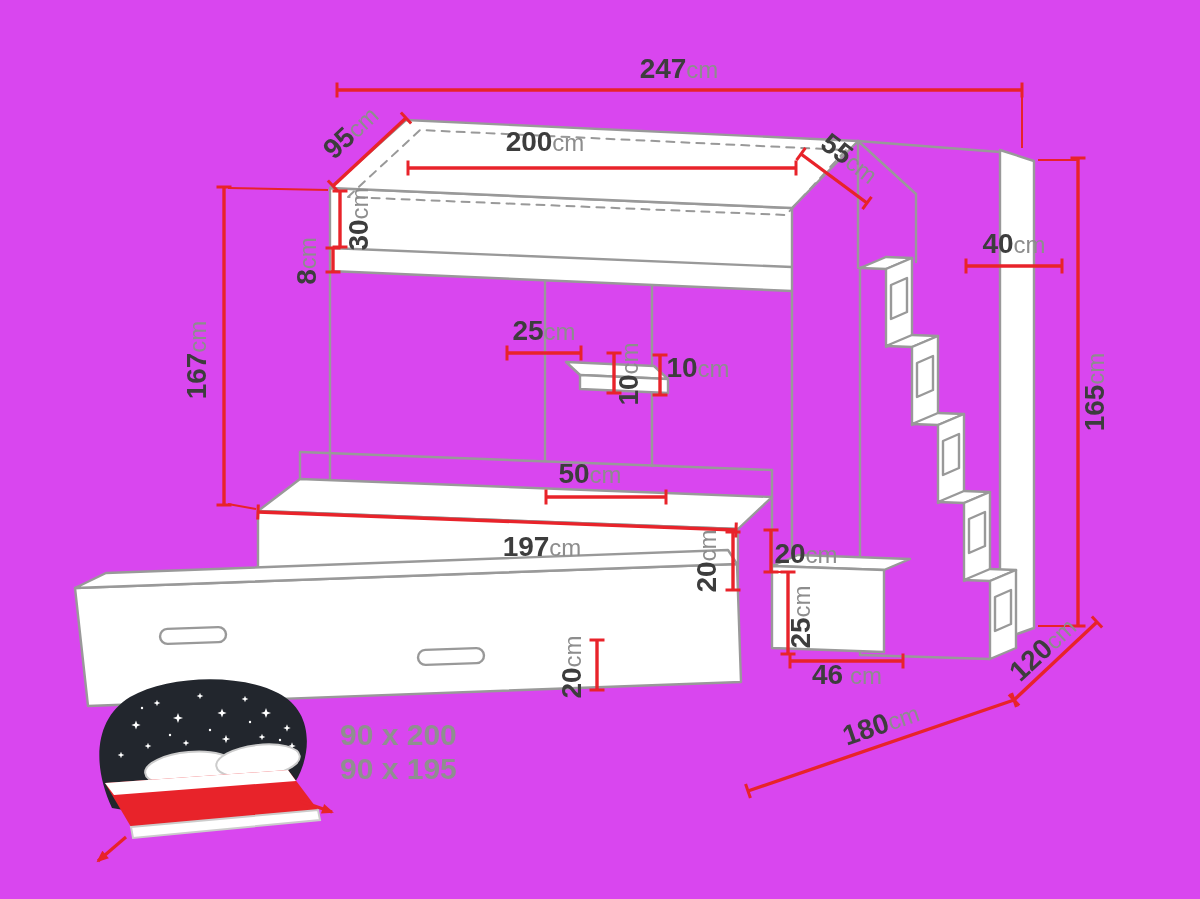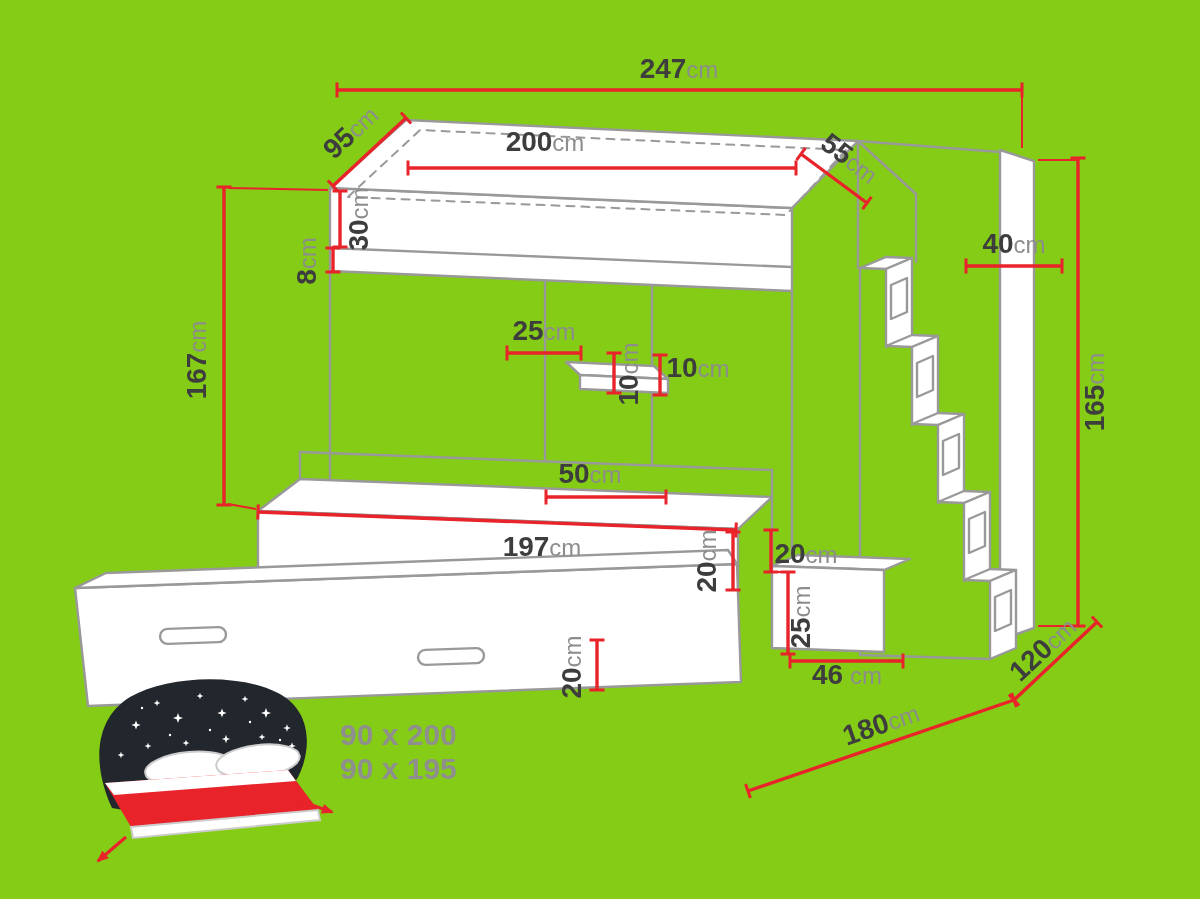--- a/index.html
+++ b/index.html
@@ -1,16 +1,16 @@
 <!DOCTYPE html>
 <html><head>
 <meta charset="utf-8">
 <style>
   html,body { margin:0; padding:0; background:#ffffff; }
-  .stage { width:1200px; height:899px; position:relative; background:#84cc16; overflow:hidden; }
+  .stage { width:1200px; height:899px; position:relative; background:#d946ef; overflow:hidden; }
   svg { display:block; }
   text { font-family:"Liberation Sans", sans-serif; }
   .num  { font-size:28px; font-weight:bold; fill:#3d3d3d; }
   .unit { font-size:24px; font-weight:normal; fill:#8d8d8d; }
   .sizes{ font-size:30px; font-weight:bold; fill:#8f8f8f; }
   .struct { stroke:#999999; stroke-width:2.4; fill:none; stroke-linejoin:round; stroke-linecap:round; }
   .surf   { fill:#ffffff; }
   .dash   { stroke-dasharray:8 7; stroke-width:2; }
   .dim     { stroke:#e8232a; stroke-width:3.4; fill:none; stroke-linecap:butt; }
   .dimthin { stroke:#e8232a; stroke-width:2; fill:none; }

